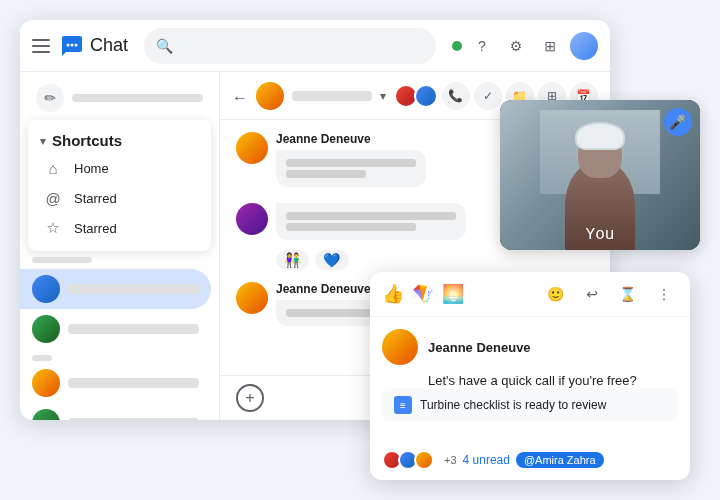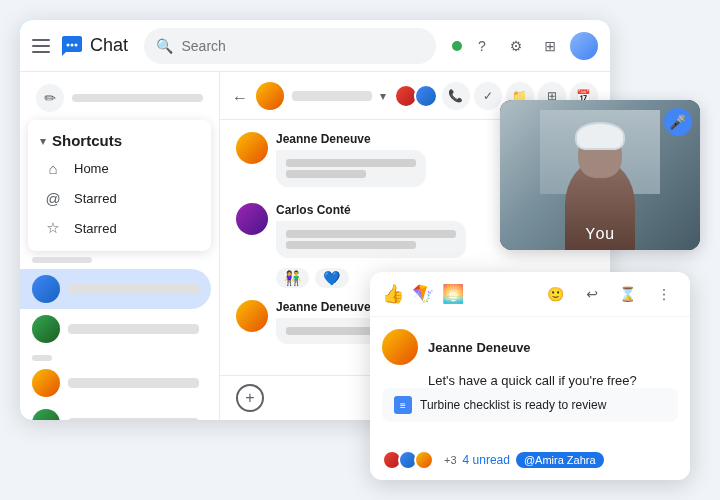--- a/index.html
+++ b/index.html
@@ -582,21 +582,20 @@
         <svg class="chat-logo-icon" viewBox="0 0 24 24">
           <path d="M20 2H4C2.9 2 2 2.9 2 4v18l4-4h14c1.1 0 2-.9 2-2V4c0-1.1-.9-2-2-2z" fill="#1a73e8"></path>
           <circle cx="8" cy="11" r="1.5" fill="white"></circle>
           <circle cx="12" cy="11" r="1.5" fill="white"></circle>
           <circle cx="16" cy="11" r="1.5" fill="white"></circle>
         </svg>
         <span class="chat-title">Chat</span>
       </div>
       <div class="search-bar">
         <span class="search-icon-sm">🔍</span>
-        <input class="search-input-fake" type="text" placeholder="Search" style="">
       </div>
       <div class="top-bar-actions">
         <div class="status-dot"></div>
         <div class="top-icon-btn">?</div>
         <div class="top-icon-btn">⚙</div>
         <div class="top-icon-btn">⊞</div>
         <div class="avatar-sm"></div>
       </div>
     </div>
 
@@ -687,21 +686,20 @@
               <div class="msg-bubble">
                 <div class="msg-text-line medium"></div>
                 <div class="msg-text-line short"></div>
               </div>
             </div>
           </div>
 
           <div class="message-group">
             <div class="msg-avatar msg-av2"></div>
             <div class="message-content">
-              <div class="msg-sender">Carlos Conté</div>
               <div class="msg-bubble">
                 <div class="msg-text-line long"></div>
                 <div class="msg-text-line medium"></div>
               </div>
               <div class="msg-reactions">
                 <div class="reaction">👫</div>
                 <div class="reaction">💙</div>
               </div>
             </div>
           </div>

